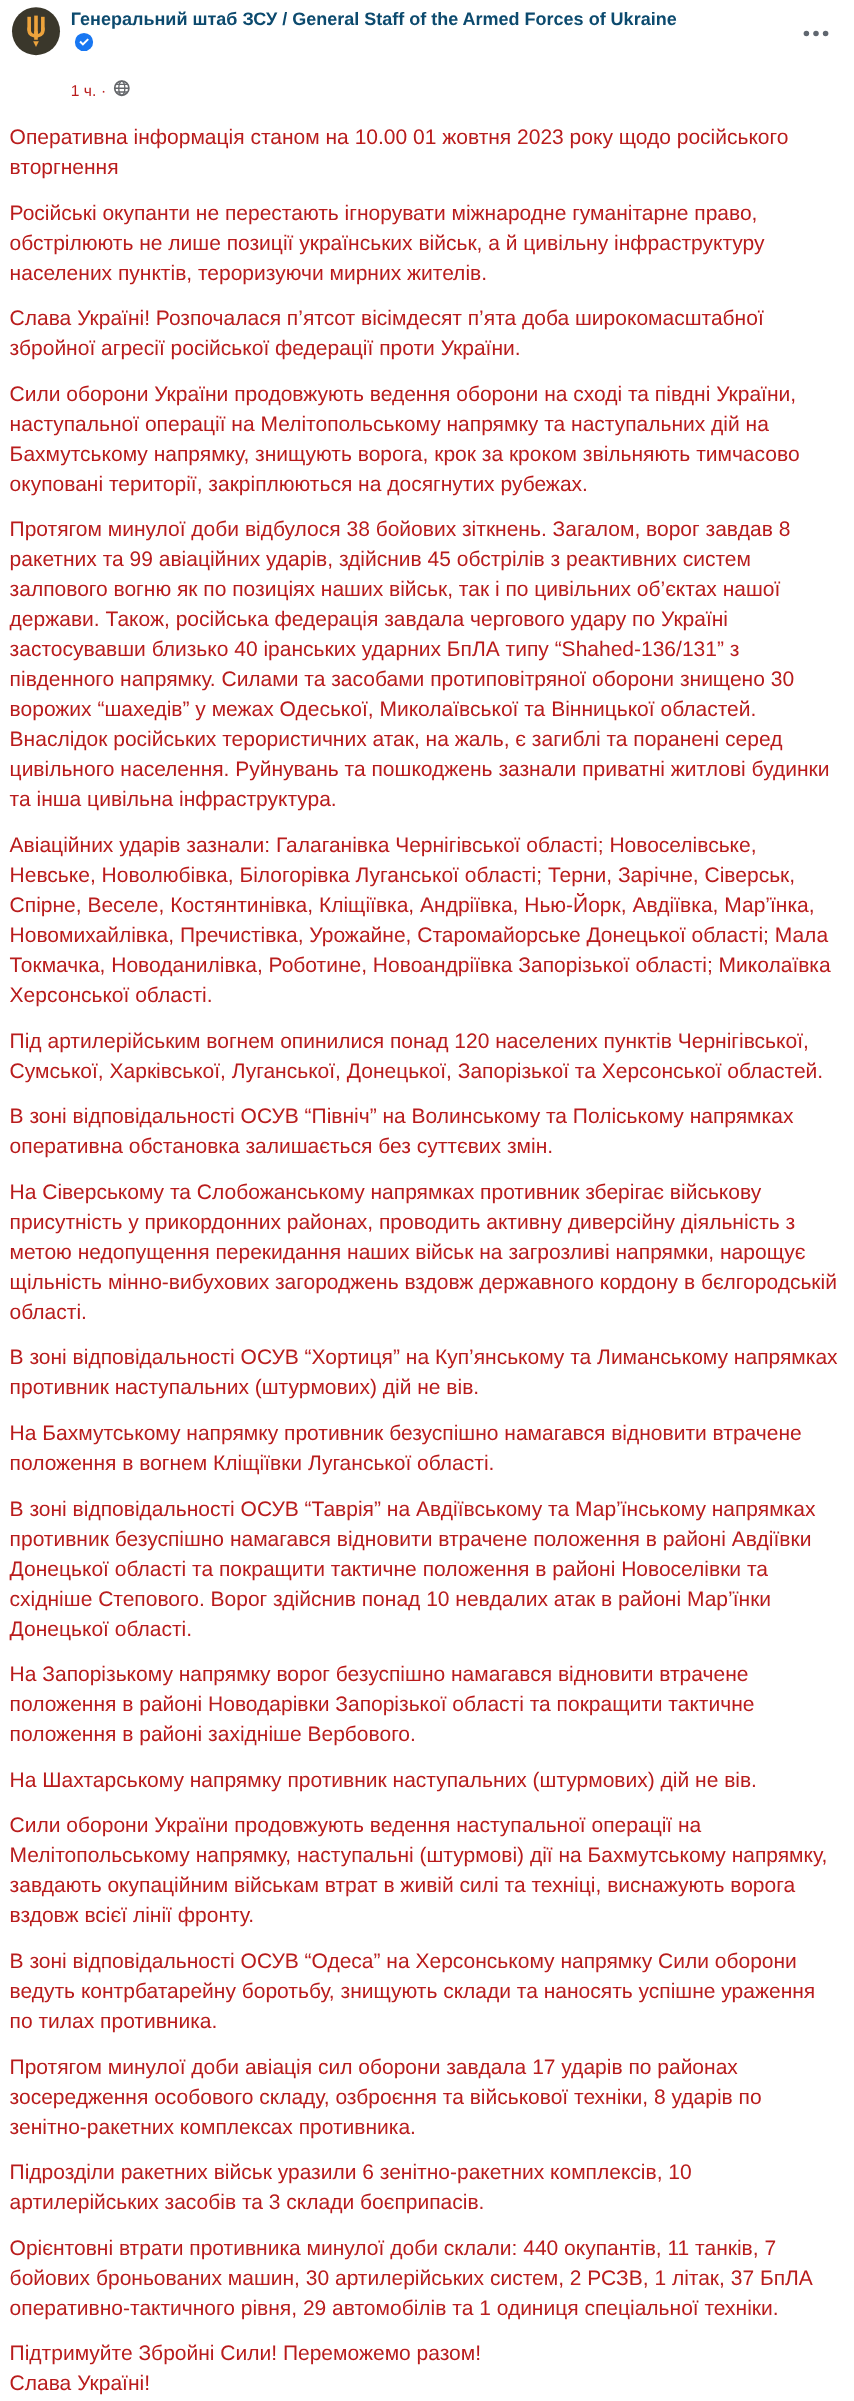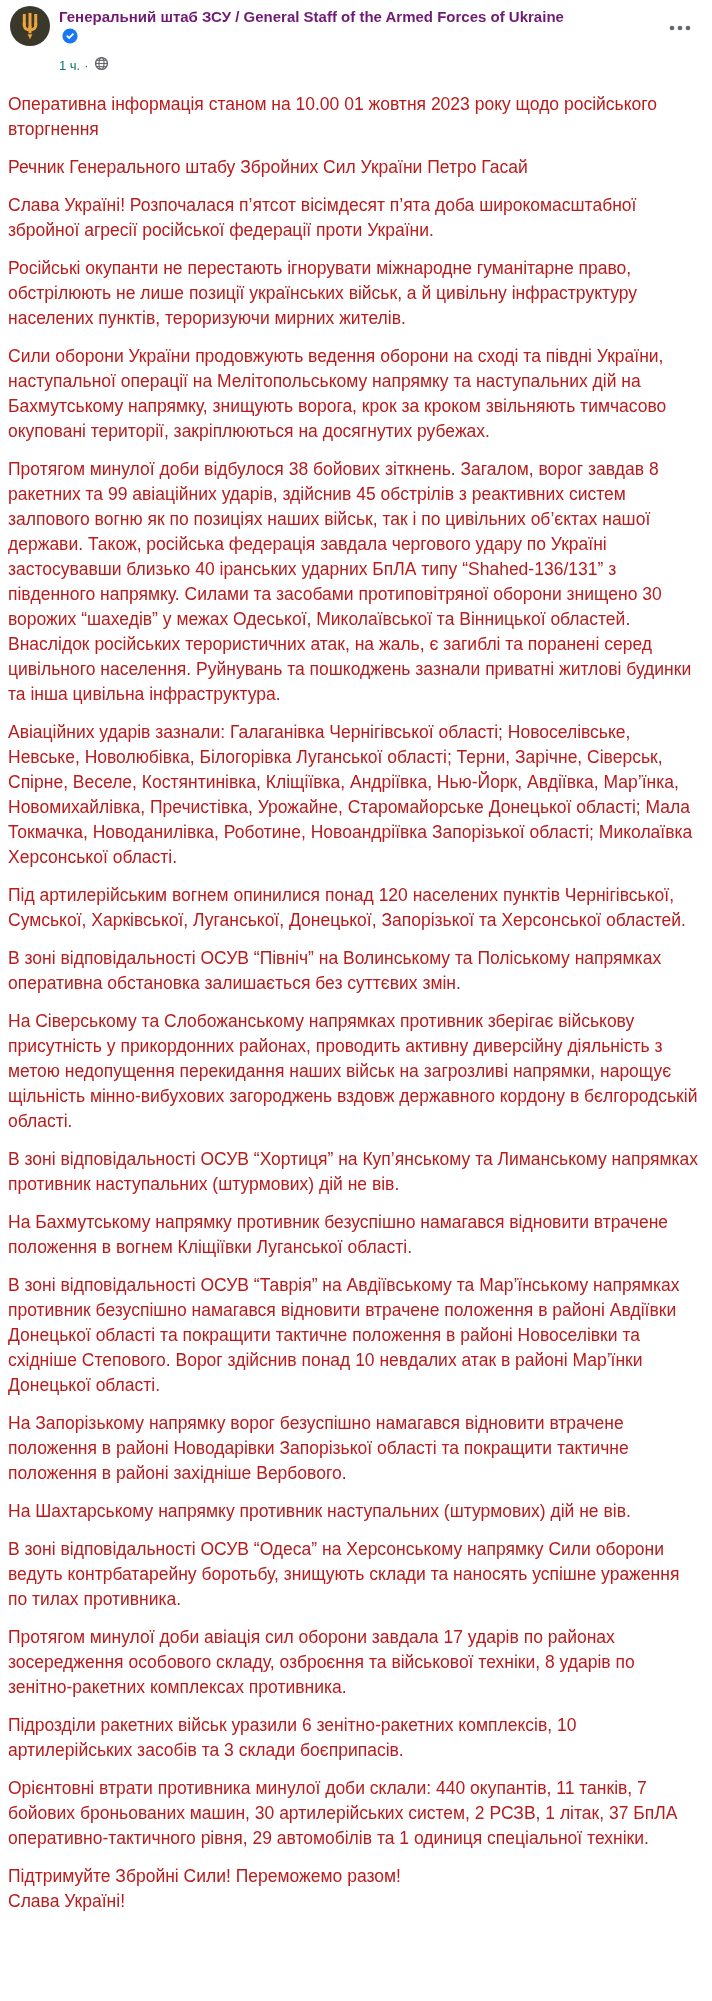--- a/index.html
+++ b/index.html
@@ -14,26 +14,26 @@
   .post-header { display:flex; align-items:flex-start; padding:6px 14px 0 10px; }
   .avatar {
     width:40px; height:40px; border-radius:50%;
     background:#3a372b; flex-shrink:0;
     display:flex; align-items:center; justify-content:center;
     cursor:pointer;
   }
   .header-info { margin-left:9px; flex:1; min-width:0; padding-top:1px; }
   .author-line {
     font-size:15px; font-weight:700; line-height:20px;
-    color:#701a75; max-width:505px; cursor:pointer;
+    color:#0c4a6e; max-width:505px; cursor:pointer;
   }
   .verified-badge { display:inline-block; vertical-align:-2px; margin-left:3px; }
   .meta-line {
-    margin-top:7px; display:flex; align-items:center;
-    font-size:13px; color:#0f766e; line-height:17px;
+    margin-top:17px; display:flex; align-items:center;
+    font-size:13px; color:#b91c1c; line-height:17px;
   }
   .meta-line .dot-sep { margin:0 4px; }
   .globe { display:inline-block; margin-left:1px; }
   .more-btn {
     width:36px; height:36px; border:none; background:transparent;
     border-radius:50%; display:flex; align-items:center; justify-content:center;
     cursor:pointer; flex-shrink:0; margin-top:4px;
   }
 
   .post-body { padding:17px 9px 18px 8px; }
@@ -94,34 +94,34 @@
           <circle cx="4" cy="4" r="2.3" fill="#606770"></circle>
           <circle cx="12" cy="4" r="2.3" fill="#606770"></circle>
           <circle cx="20" cy="4" r="2.3" fill="#606770"></circle>
         </svg>
       </span>
     </button>
   </div>
 
   <div class="post-body">
     <p>Оперативна інформація станом на 10.00 01 жовтня 2023 року щодо російського вторгнення</p>
-    <p>Речник Генерального штабу Збройних Сил України Петро Гасай</p>
+    <p>Російські окупанти не перестають ігнорувати міжнародне гуманітарне право, обстрілюють не лише позиції українських військ, а й цивільну інфраструктуру населених пунктів, тероризуючи мирних жителів.</p>
     <p>Слава Україні! Розпочалася п’ятсот вісімдесят п’ята доба широкомасштабної збройної агресії російської федерації проти України.</p>
-    <p>Російські окупанти не перестають ігнорувати міжнародне гуманітарне право, обстрілюють не лише позиції українських військ, а й цивільну інфраструктуру населених пунктів, тероризуючи мирних жителів.</p>
     <p>Сили оборони України продовжують ведення оборони на сході та півдні України, наступальної операції на Мелітопольському напрямку та наступальних дій на Бахмутському напрямку, знищують ворога, крок за кроком звільняють тимчасово окуповані території, закріплюються на досягнутих рубежах.</p>
     <p>Протягом минулої доби відбулося 38 бойових зіткнень. Загалом, ворог завдав 8 ракетних та 99 авіаційних ударів, здійснив 45 обстрілів з реактивних систем залпового вогню як по позиціях наших військ, так і по цивільних об’єктах нашої держави. Також, російська федерація завдала чергового удару по Україні застосувавши близько 40 іранських ударних БпЛА типу “Shahed-136/131” з південного напрямку. Силами та засобами протиповітряної оборони знищено 30 ворожих “шахедів” у межах Одеської, Миколаївської та Вінницької областей. Внаслідок російських терористичних атак, на жаль, є загиблі та поранені серед цивільного населення. Руйнувань та пошкоджень зазнали приватні житлові будинки та інша цивільна інфраструктура.</p>
     <p>Авіаційних ударів зазнали: Галаганівка Чернігівської області; Новоселівське, Невське, Новолюбівка, Білогорівка Луганської області; Терни, Зарічне, Сіверськ, Спірне, Веселе, Костянтинівка, Кліщіївка, Андріївка, Нью-Йорк, Авдіївка, Мар’їнка, Новомихайлівка, Пречистівка, Урожайне, Старомайорське Донецької області; Мала Токмачка, Новоданилівка, Роботине, Новоандріївка Запорізької області; Миколаївка Херсонської області.</p>
     <p>Під артилерійським вогнем опинилися понад 120 населених пунктів Чернігівської, Сумської, Харківської, Луганської, Донецької, Запорізької та Херсонської областей.</p>
     <p>В зоні відповідальності ОСУВ “Північ” на Волинському та Поліському напрямках оперативна обстановка залишається без суттєвих змін.</p>
     <p>На Сіверському та Слобожанському напрямках противник зберігає військову присутність у прикордонних районах, проводить активну диверсійну діяльність з метою недопущення перекидання наших військ на загрозливі напрямки, нарощує щільність мінно-вибухових загороджень вздовж державного кордону в бєлгородській області.</p>
     <p>В зоні відповідальності ОСУВ “Хортиця” на Куп’янському та Лиманському напрямках противник наступальних (штурмових) дій не вів.</p>
     <p>На Бахмутському напрямку противник безуспішно намагався відновити втрачене положення в вогнем Кліщіївки Луганської області.</p>
     <p>В зоні відповідальності ОСУВ “Таврія” на Авдіївському та Мар’їнському напрямках противник безуспішно намагався відновити втрачене положення в районі Авдіївки Донецької області та покращити тактичне положення в районі Новоселівки та східніше Степового. Ворог здійснив понад 10 невдалих атак в районі Мар’їнки Донецької області.</p>
     <p>На Запорізькому напрямку ворог безуспішно намагався відновити втрачене положення в районі Новодарівки Запорізької області та покращити тактичне положення в районі західніше Вербового.</p>
     <p>На Шахтарському напрямку противник наступальних (штурмових) дій не вів.</p>
+    <p>Сили оборони України продовжують ведення наступальної операції на Мелітопольському напрямку, наступальні (штурмові) дії на Бахмутському напрямку, завдають окупаційним військам втрат в живій силі та техніці, виснажують ворога вздовж всієї лінії фронту.</p>
     <p>В зоні відповідальності ОСУВ “Одеса” на Херсонському напрямку Сили оборони ведуть контрбатарейну боротьбу, знищують склади та наносять успішне ураження по тилах противника.</p>
     <p>Протягом минулої доби авіація сил оборони завдала 17 ударів по районах зосередження особового складу, озброєння та військової техніки, 8 ударів по зенітно-ракетних комплексах противника.</p>
     <p>Підрозділи ракетних військ уразили 6 зенітно-ракетних комплексів, 10 артилерійських засобів та 3 склади боєприпасів.</p>
     <p>Орієнтовні втрати противника минулої доби склали: 440 окупантів, 11 танків, 7 бойових броньованих машин, 30 артилерійських систем, 2 РСЗВ, 1 літак, 37 БпЛА оперативно-тактичного рівня, 29 автомобілів та 1 одиниця спеціальної техніки.</p>
     <p>Підтримуйте Збройні Сили! Переможемо разом!
 Слава Україні!</p>
   </div>
 
 </div>
 

